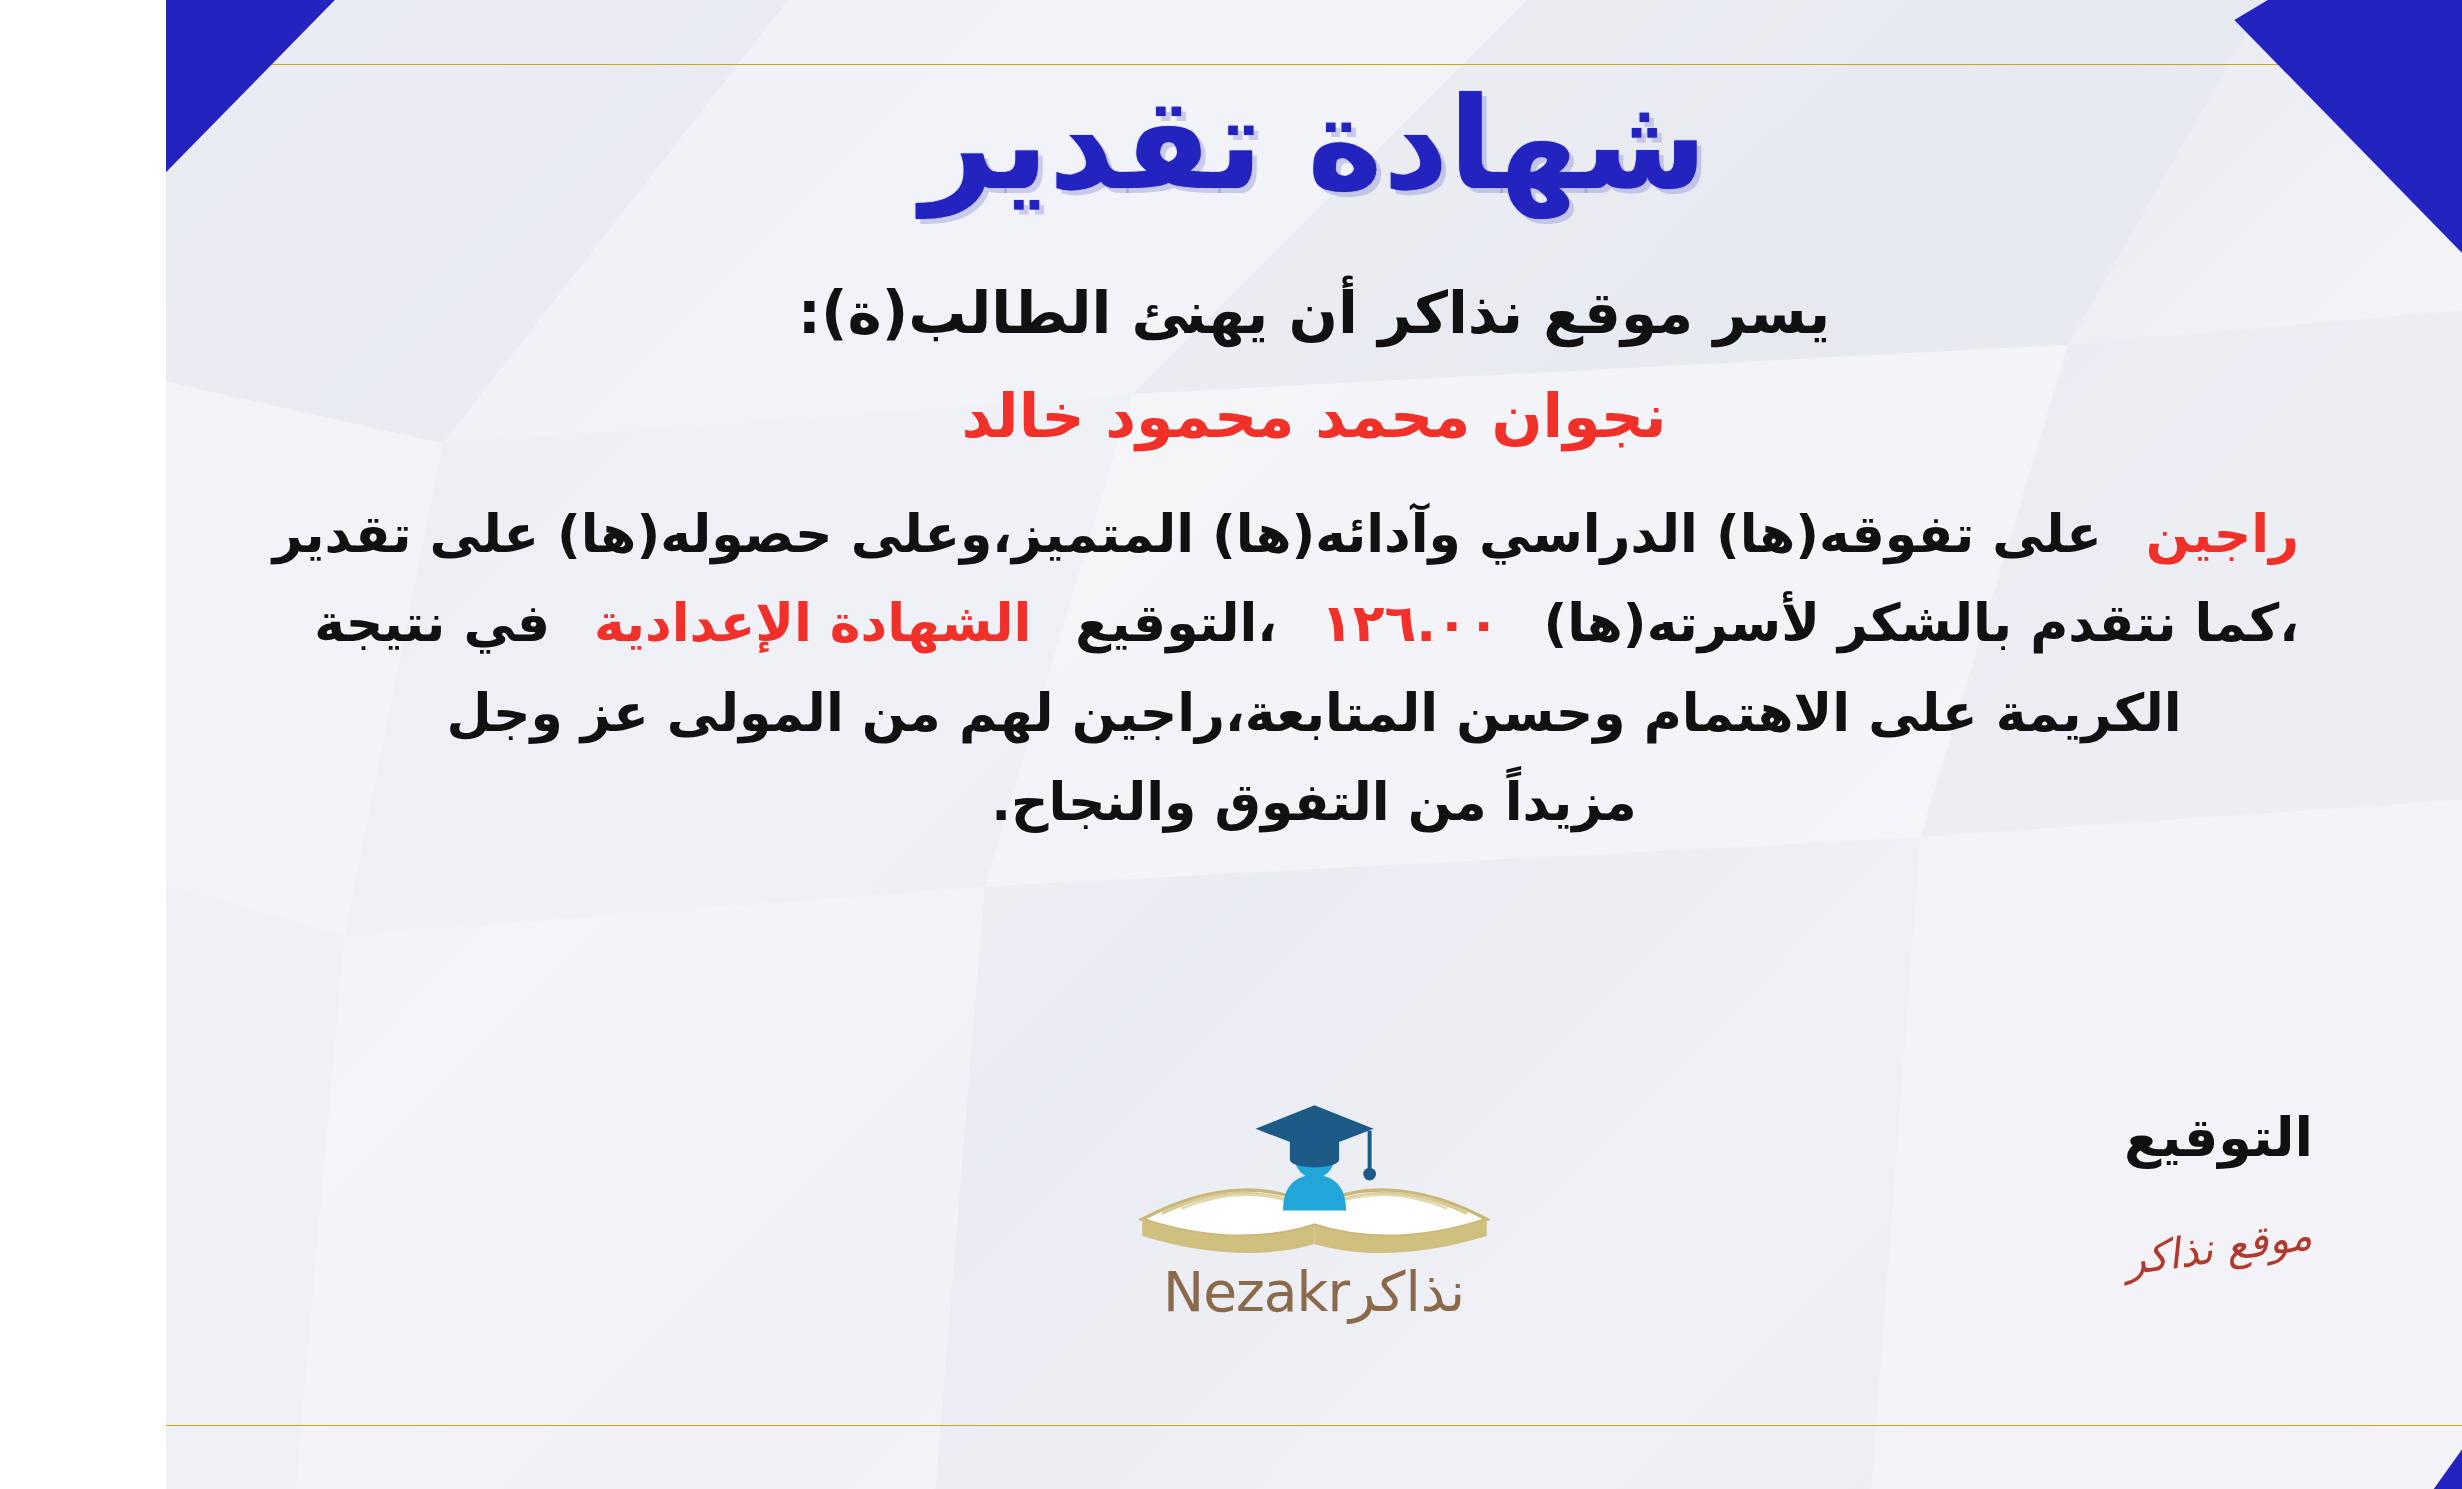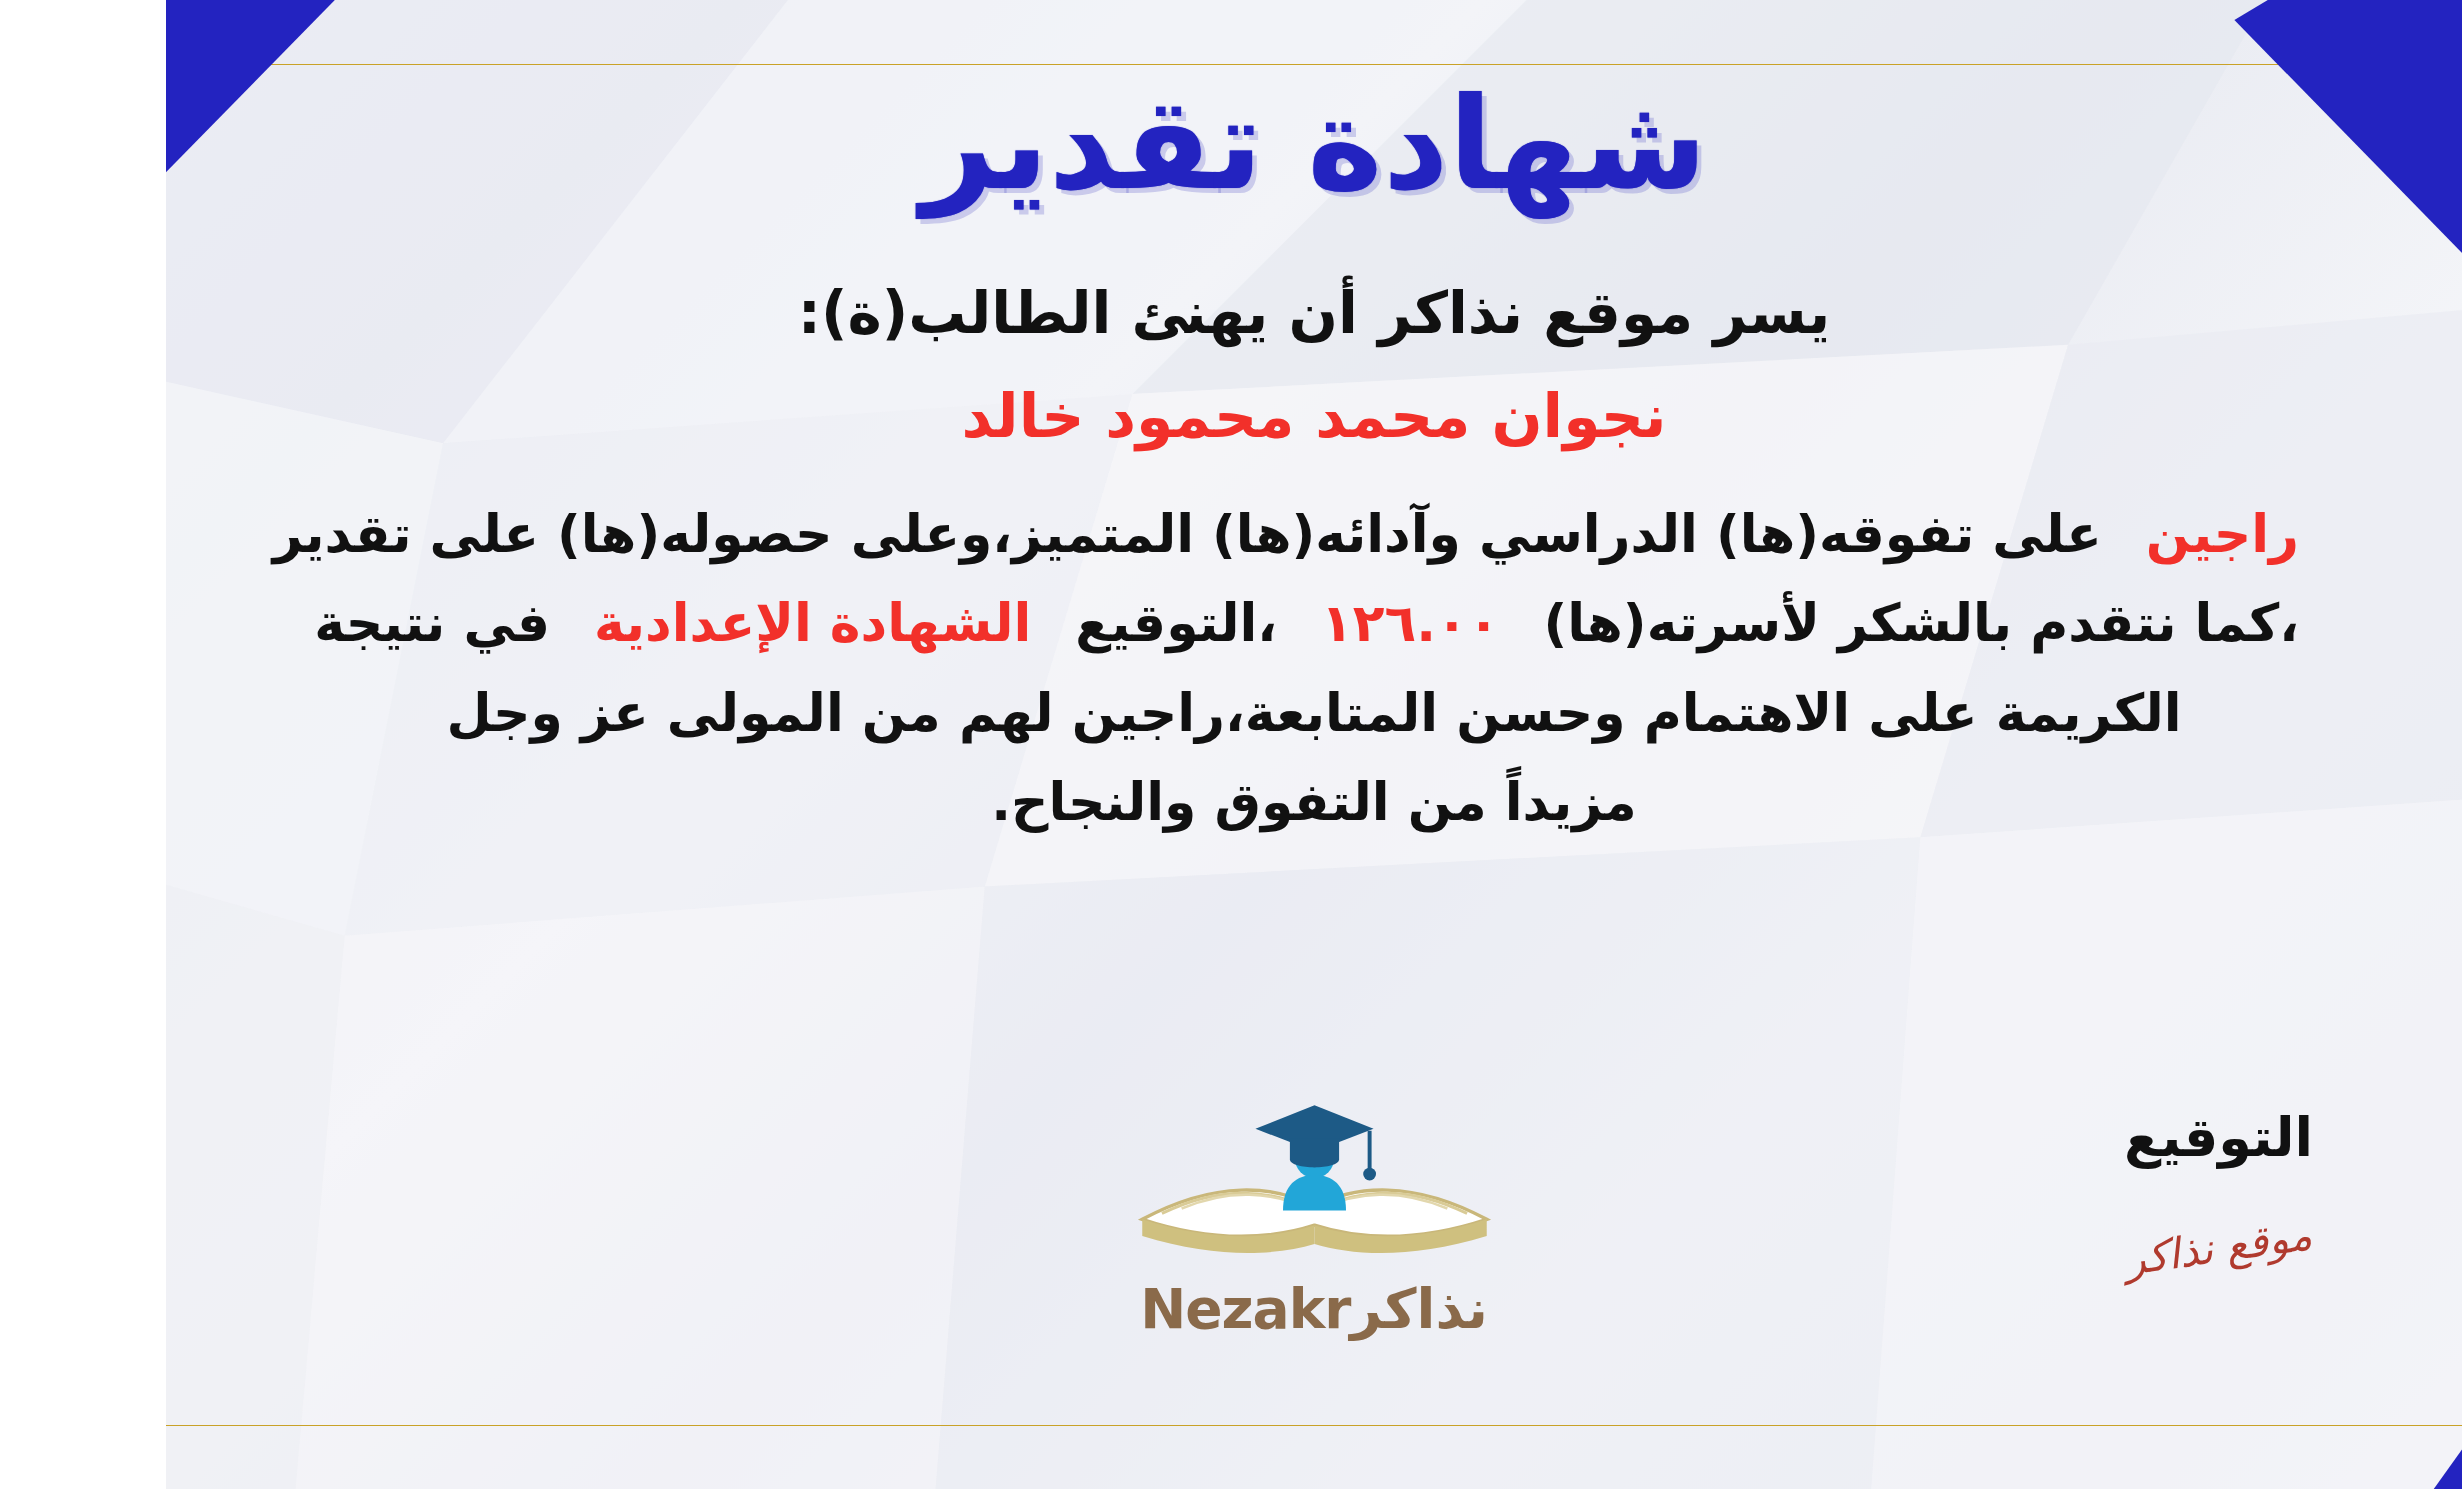--- a/index.html
+++ b/index.html
@@ -153,23 +153,23 @@
   .logo-area {
     position: absolute;
     left: 50%;
     transform: translateX(-50%);
     top: 0;
     width: 443px;
     text-align: center;
   }
   .logo-mark { display: block; margin: 0 auto; }
   .logo-word {
-    margin-top: 18px;
+    margin-top: 1px;
     font-size: 55px;
-    font-weight: 700;
+    font-weight: 400;
     color: #8a6a4a;
     letter-spacing: -1px;
   }
   .logo-word .ar { color: #8a6a4a; }
   .logo-word .en { color: #8a6a4a; }
 </style>
 </head>
 <body>
 
 <div class="certificate">

